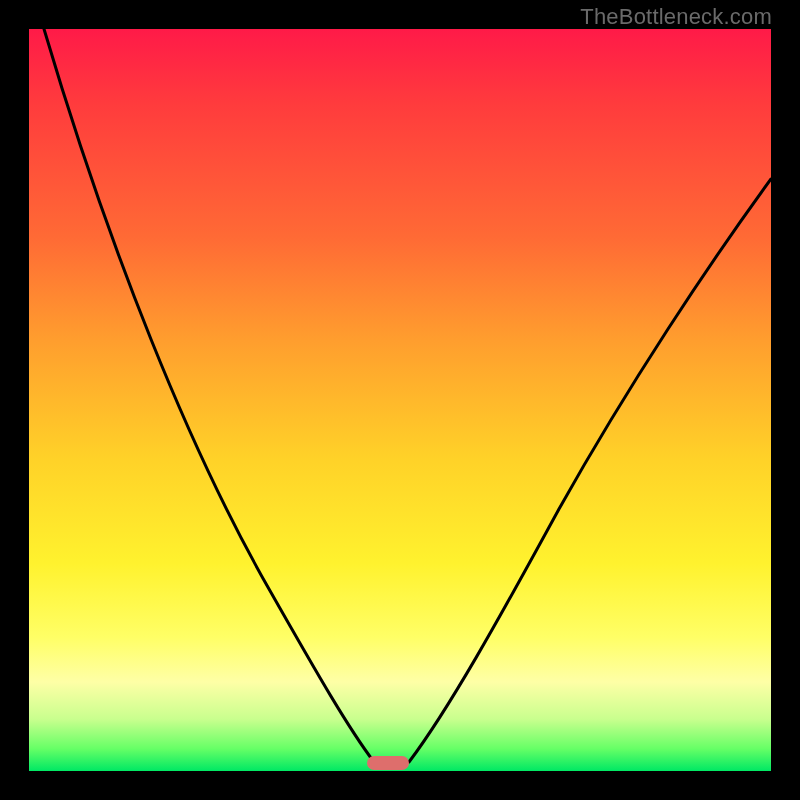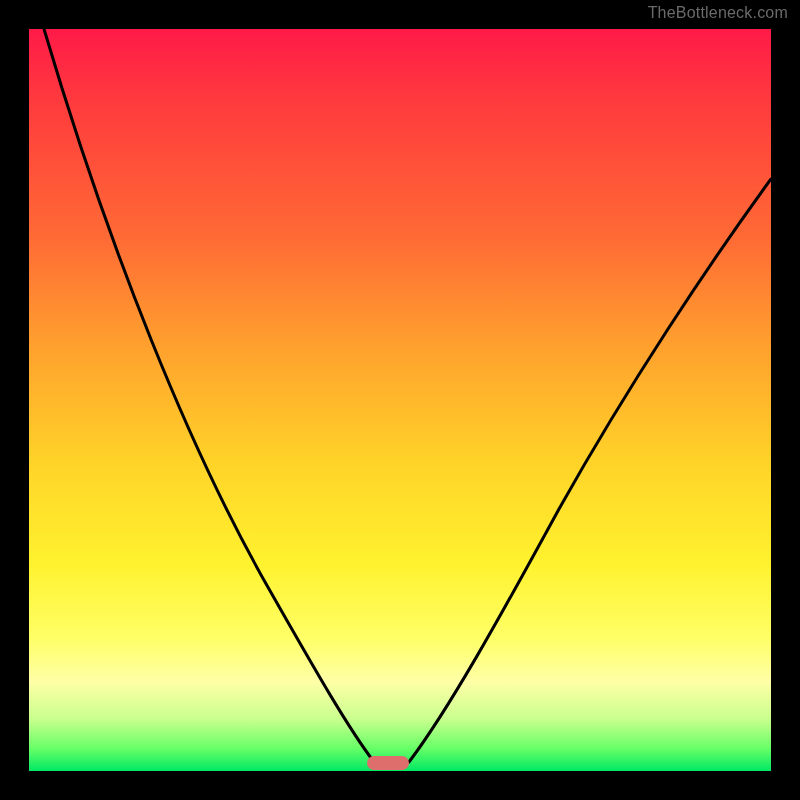--- a/index.html
+++ b/index.html
@@ -34,23 +34,23 @@
       #ffff66 82%,
       #feffa6 88%,
       #c9ff8e 93%,
       #66ff66 97%,
       #00e864 100%
     );
   }
   .watermark {
     position: absolute;
     top: 4px;
-    right: 12px;
+    right: 28px;
     color: #6a6a6a;
-    font-size: 16px;
+    font-size: 22px;
     letter-spacing: 0.2px;
     font-weight: 400;
     user-select: none;
   }
   svg.curve {
     position: absolute;
     left: 0;
     top: 0;
   }
   .marker {

